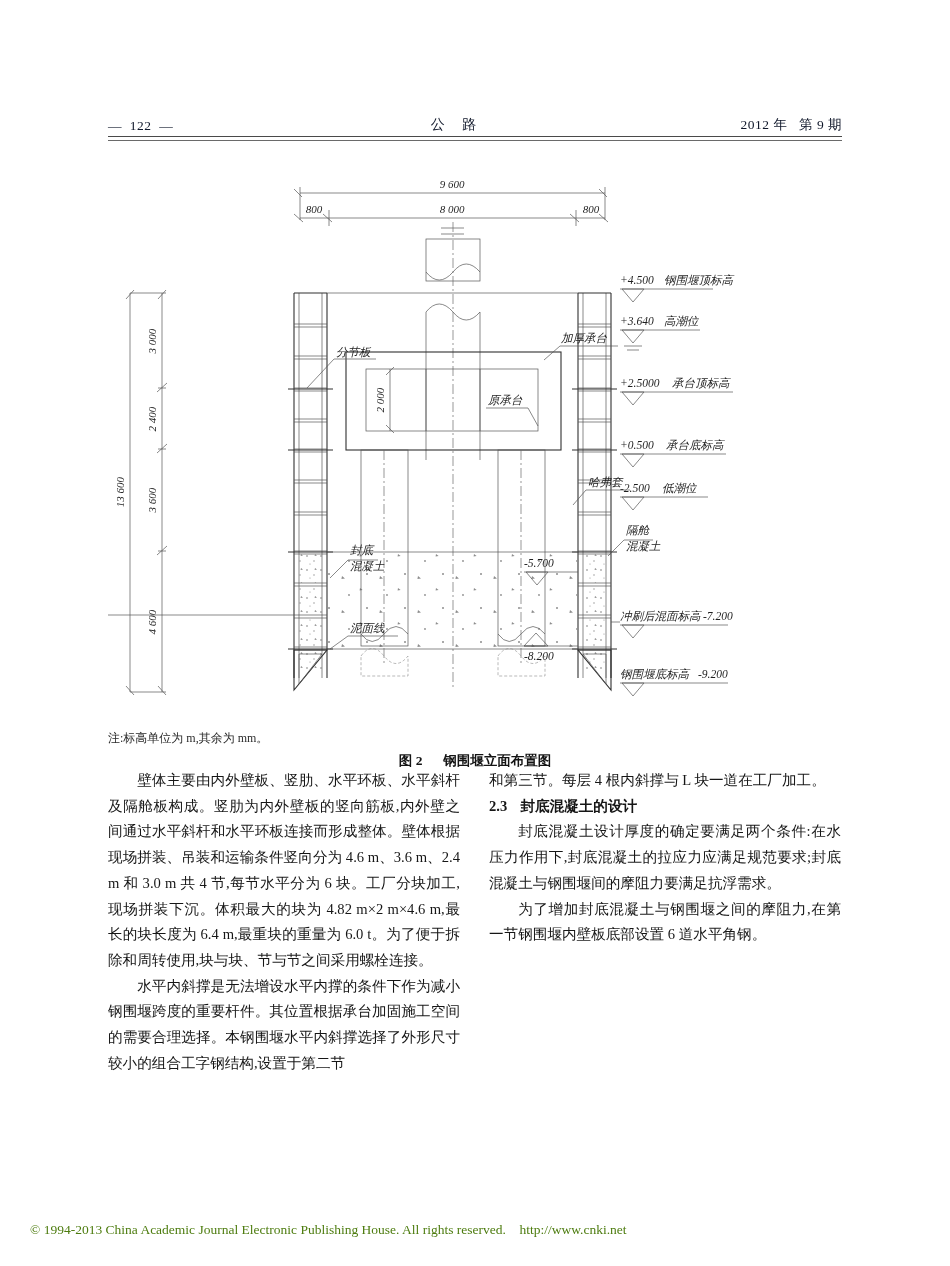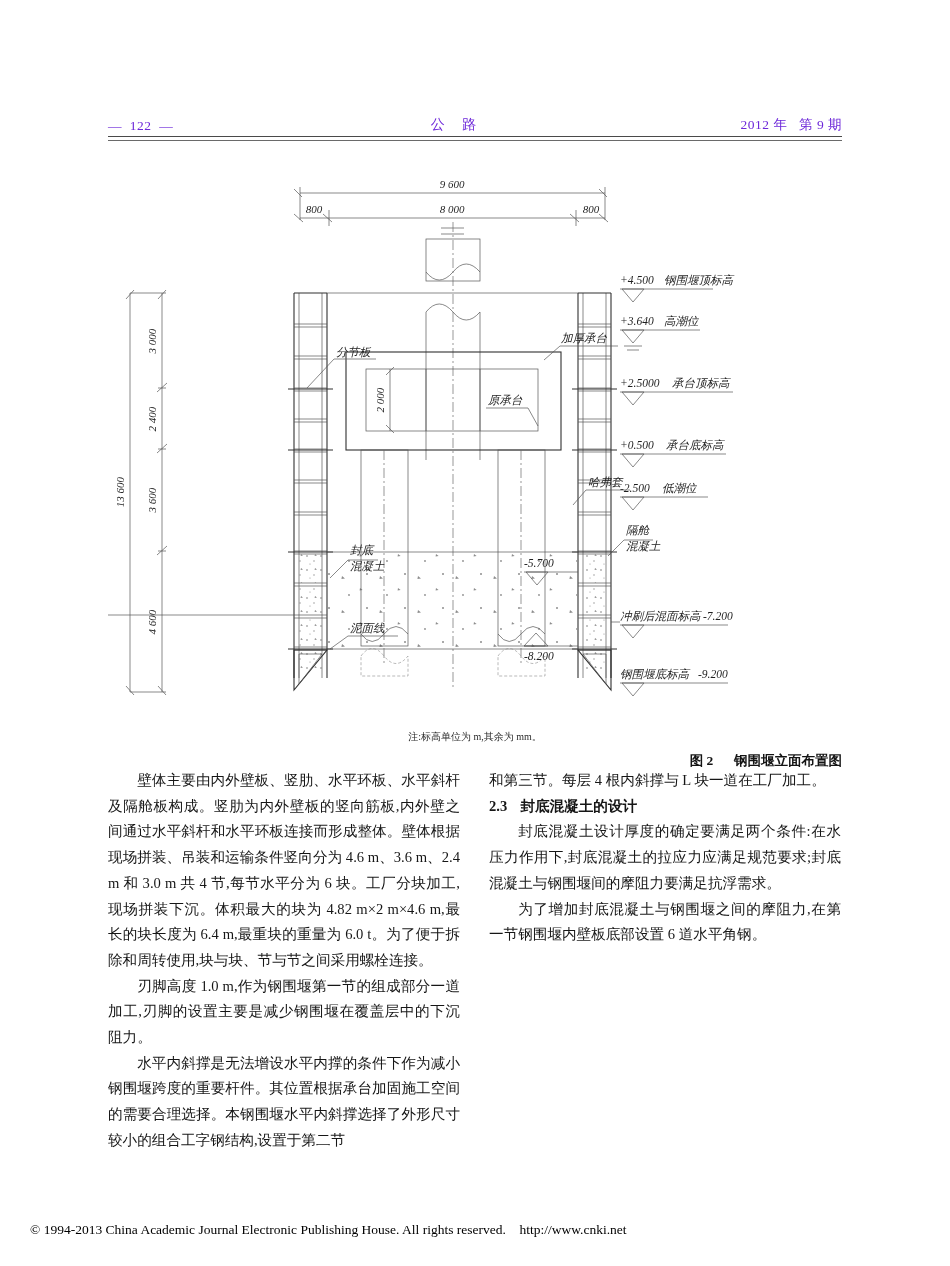--- a/index.html
+++ b/index.html
@@ -20,21 +20,21 @@
   .page-header {
     position: absolute;
     left: 108px;
     top: 108px;
     width: 734px;
     height: 26px;
     display: flex;
     align-items: flex-end;
     justify-content: space-between;
     font-size: 13.5px;
-    color: #6d28d9;
+    color: #0f172a;
     letter-spacing: 0.5px;
   }
   .hdr-left { white-space: pre; }
   .hdr-center { letter-spacing: 7px; font-size: 14px; text-align: right; }
   .hdr-right { white-space: pre; text-align: center; }
   .hdr-rule {
     position: absolute;
     left: 108px;
     top: 136px;
     width: 734px;
@@ -58,30 +58,29 @@
     width: 734px;
     height: 610px;
     font-style: italic;
   }
   .figure svg { display: block; }
   .fignote {
     position: absolute;
     left: 108px;
     top: 730px;
     width: 734px;
+    font-size: 12px;
+    color: #2a2a2a;
+  }
+  .figtitle {
+    position: absolute;
+    left: 108px;
+    top: 752px;
+    width: 734px;
     text-align: center;
-    font-size: 10px;
-    color: #2a2a2a;
-  }
-  .figtitle {
-    position: absolute;
-    left: 108px;
-    top: 752px;
-    width: 734px;
-    text-align: right;
     font-size: 13.5px;
     color: #141414;
     font-weight: bold;
   }
 
   
   .col {
     position: absolute;
     top: 768px;
     width: 352px;
@@ -105,21 +104,21 @@
   }
   .col h3 .num { margin-right: 0.9em; }
 
   
   .footer {
     position: absolute;
     left: 30px;
     top: 1222px;
     width: 890px;
     font-size: 13.5px;
-    color: #000000;
+    color: #4d7c0f;
     white-space: pre;
   }
 
   
   text {
     font-family: "Liberation Serif", "DejaVu Serif", serif;
     fill: #1f1f1f;
   }
   .dim { font-size: 11px; }
   .lbl { font-size: 11.5px; }
@@ -445,21 +444,20 @@
 
 <div class="fignote">注:标高单位为 m,其余为 mm。</div>
 <div class="figtitle">
   <span>图 2</span>
   <span style="display:inline-block;width:14px"></span>
   <span>钢围堰立面布置图</span>
 </div>
 
 <div class="col col-left">
   <p>壁体主要由内外壁板、竖肋、水平环板、水平斜杆及隔舱板构成。竖肋为内外壁板的竖向筋板,内外壁之间通过水平斜杆和水平环板连接而形成整体。壁体根据现场拼装、吊装和运输条件竖向分为 4.6 m、3.6 m、2.4 m 和 3.0 m 共 4 节,每节水平分为 6 块。工厂分块加工,现场拼装下沉。体积最大的块为 4.82 m×2 m×4.6 m,最长的块长度为 6.4 m,最重块的重量为 6.0 t。为了便于拆除和周转使用,块与块、节与节之间采用螺栓连接。</p>
-  <p>刃脚高度 1.0 m,作为钢围堰第一节的组成部分一道加工,刃脚的设置主要是减少钢围堰在覆盖层中的下沉阻力。</p>
   <p>水平内斜撑是无法增设水平内撑的条件下作为减小钢围堰跨度的重要杆件。其位置根据承台加固施工空间的需要合理选择。本钢围堰水平内斜撑选择了外形尺寸较小的组合工字钢结构,设置于第二节</p>
 </div>
 
 <div class="col col-right">
   <p class="noindent">和第三节。每层 4 根内斜撑与 L 块一道在工厂加工。</p>
   <h3>
     <span class="num">2.3</span><span>封底混凝土的设计</span>
   </h3>
   <p>封底混凝土设计厚度的确定要满足两个条件:在水压力作用下,封底混凝土的拉应力应满足规范要求;封底混凝土与钢围堰间的摩阻力要满足抗浮需求。</p>
   <p>为了增加封底混凝土与钢围堰之间的摩阻力,在第一节钢围堰内壁板底部设置 6 道水平角钢。</p>

